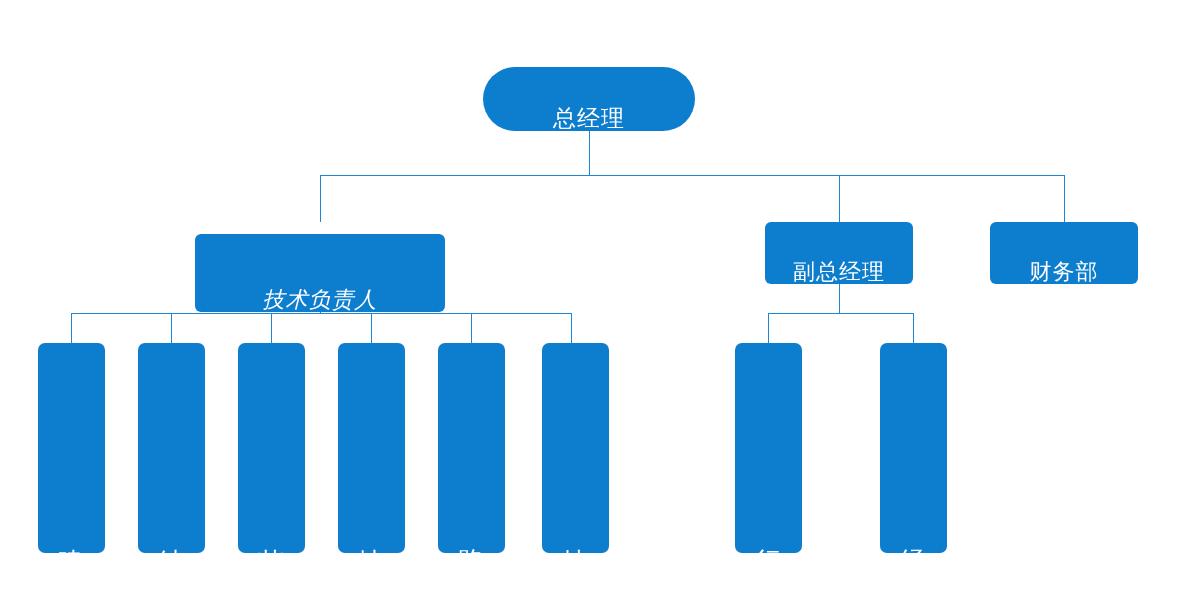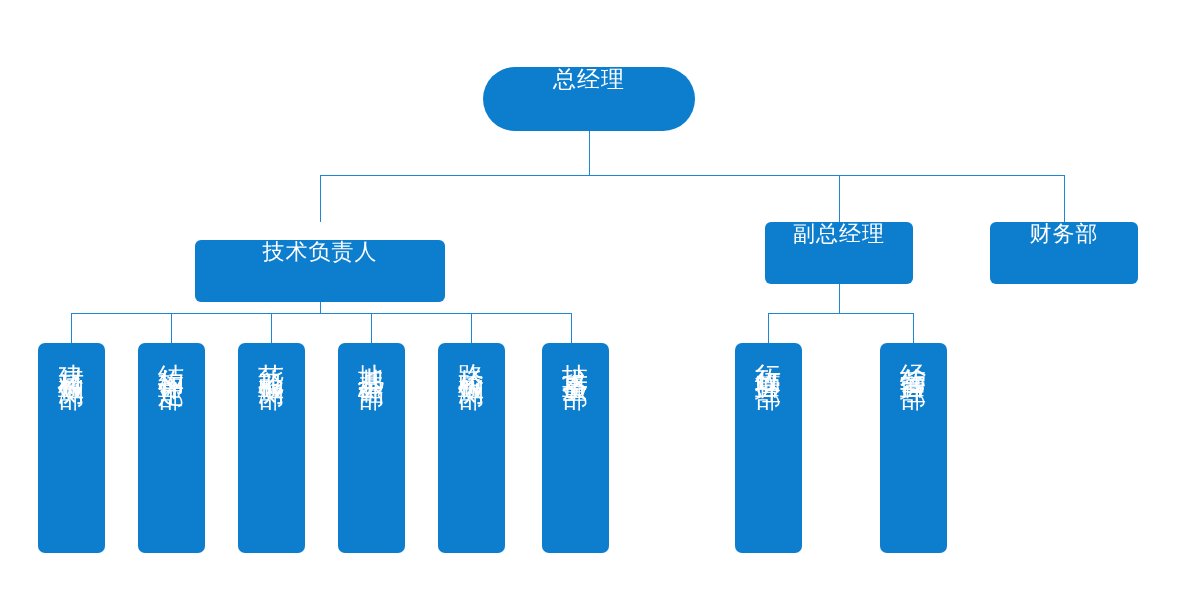--- a/index.html
+++ b/index.html
@@ -17,21 +17,21 @@
     background: #ffffff;
     overflow: hidden;
   }
 
   
   .node {
     position: absolute;
     background: #0d7dce;
     color: #ffffff;
     display: flex;
-    align-items: flex-start;
+    align-items: flex-end;
     justify-content: center;
     box-sizing: border-box;
     line-height: 1.08;
     text-align: center;
     user-select: none;
   }
 
   
   .node-l1 {
     border-radius: 34px;
@@ -89,21 +89,21 @@
 
   <div class="conn conn-v" style="left:839px; top:284px; height:29px;"></div>
   <div class="conn conn-h" style="left:768px; top:313px; width:146px;"></div>
   <div class="conn conn-v" style="left:768px; top:313px; height:30px;"></div>
   <div class="conn conn-v" style="left:913px; top:313px; height:30px;"></div>
 
   <div class="node node-l1" style="left:483px; top:67px; width:212px; height:64px;">
     <span>总经理</span>
   </div>
 
-  <div class="node node-l2" style="left:195px; top:240px; width:250px; height:62px;">
+  <div class="node node-l2" style="left:195px; top:234px; width:250px; height:78px;font-style:italic;">
     <span>技术负责人</span>
   </div>
 
   <div class="node node-l2" style="left:990px; top:222px; width:148px; height:62px;">
     <span>财务部</span>
   </div>
 
   <div class="node node-l2" style="left:765px; top:222px; width:148px; height:62px;">
     <span>副总经理</span>
   </div>

